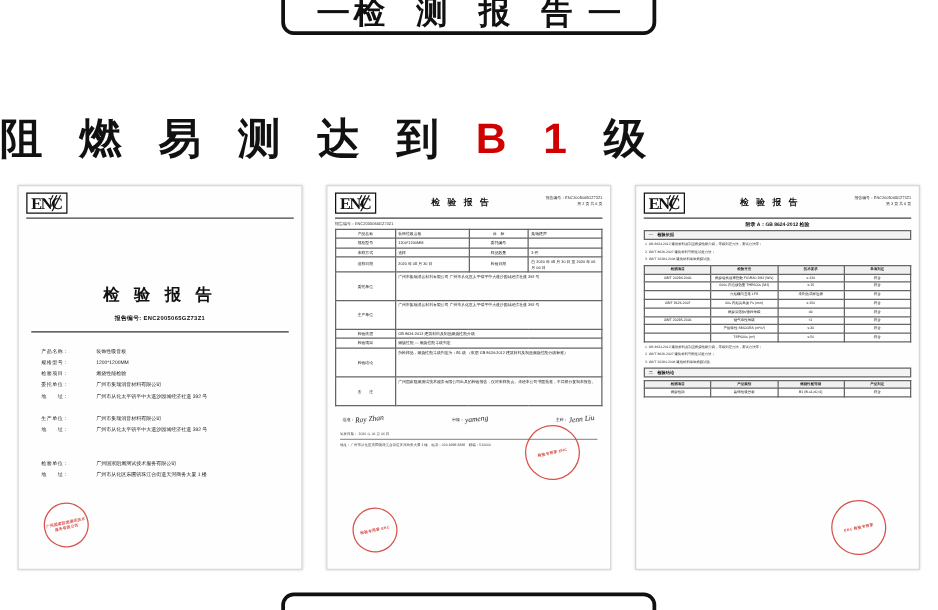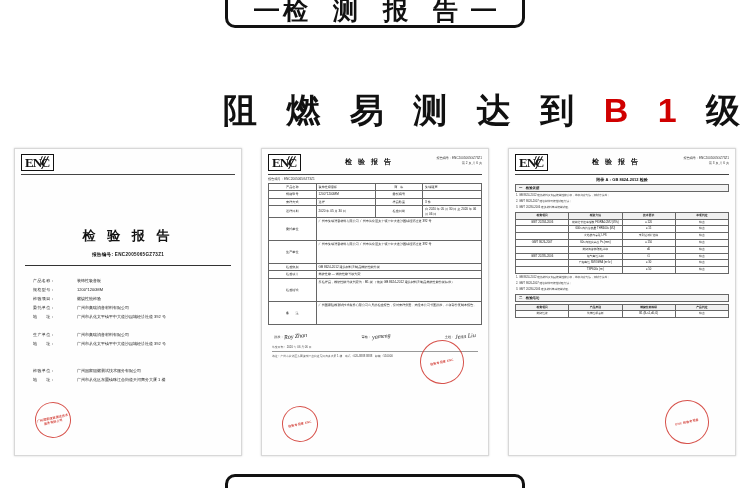--- a/index.html
+++ b/index.html
@@ -58,21 +58,21 @@
     color: #111;
     padding: 0 4px;
   }
 
   
   .headline {
     position: absolute;
     left: 0;
     top: 88px;
     width: 750px;
-    text-align: right;
+    text-align: left;
     font-size: 34px;
     font-weight: bold;
     letter-spacing: 10px;
     color: #111;
     white-space: nowrap;
   }
   .headline .red {
     color: #d00000;
   }
 

